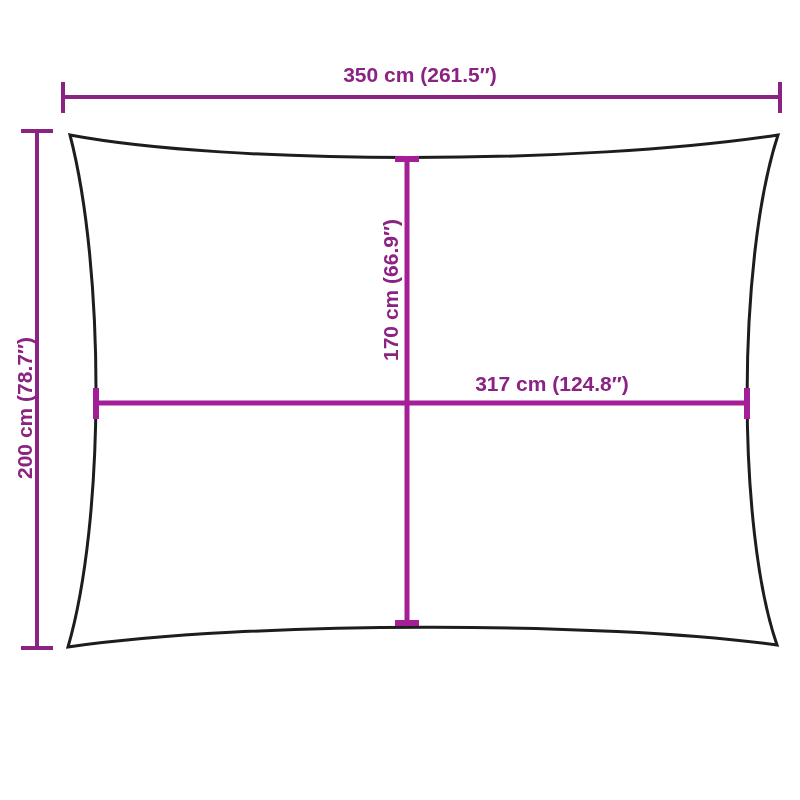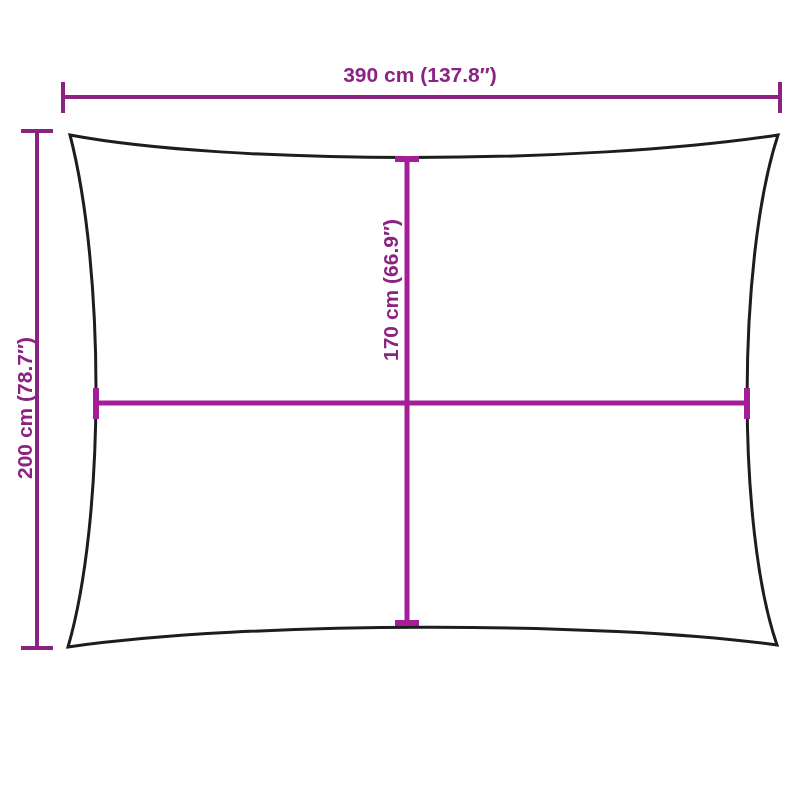--- a/index.html
+++ b/index.html
@@ -66,20 +66,21 @@
     </g>
 
     <g>
       <line x1="96" y1="403" x2="747" y2="403" stroke-width="5" stroke="#a41e98"></line>
       <line x1="96" y1="388" x2="96" y2="419" stroke-width="6" stroke="#a41e98"></line>
       <line x1="747" y1="388" x2="747" y2="419" stroke-width="6" stroke="#a41e98"></line>
     </g>
 
   </svg>
 
-  <div class="dim-label label-top">390 cm (137.8″)</div>
+  <div class="dim-label label-top">350 cm (261.5″)</div>
 
   <div class="dim-label label-left">200 cm (78.7″)</div>
 
   <div class="dim-label label-center-v">170 cm (66.9″)</div>
 
+  <div class="dim-label label-center-h">317 cm (124.8″)</div>
 
 </div>
 
 </body></html>

